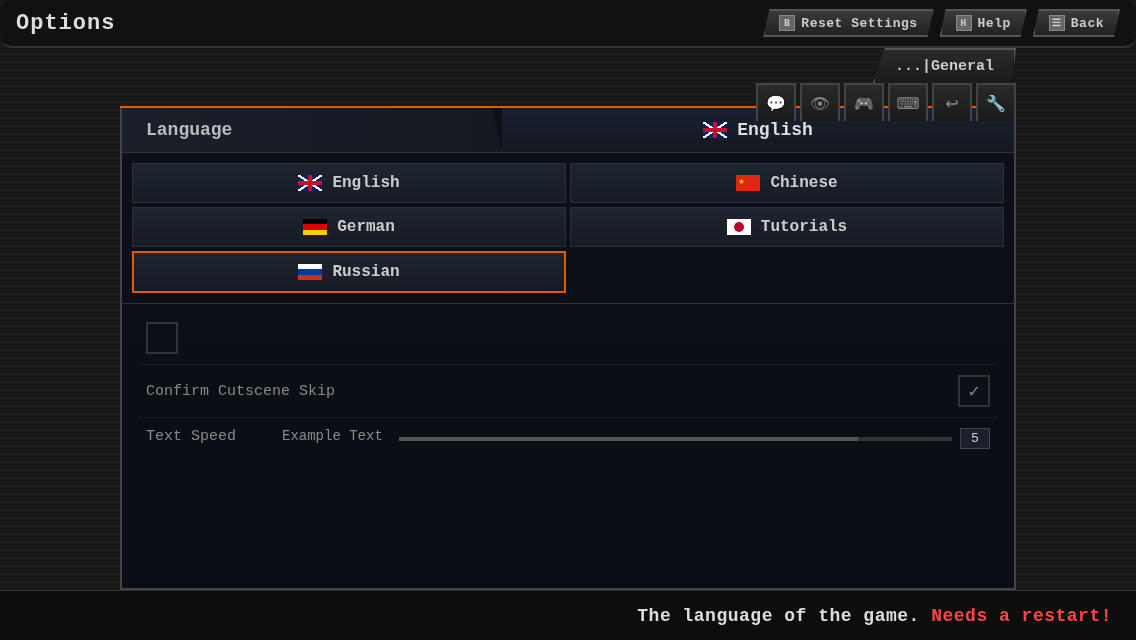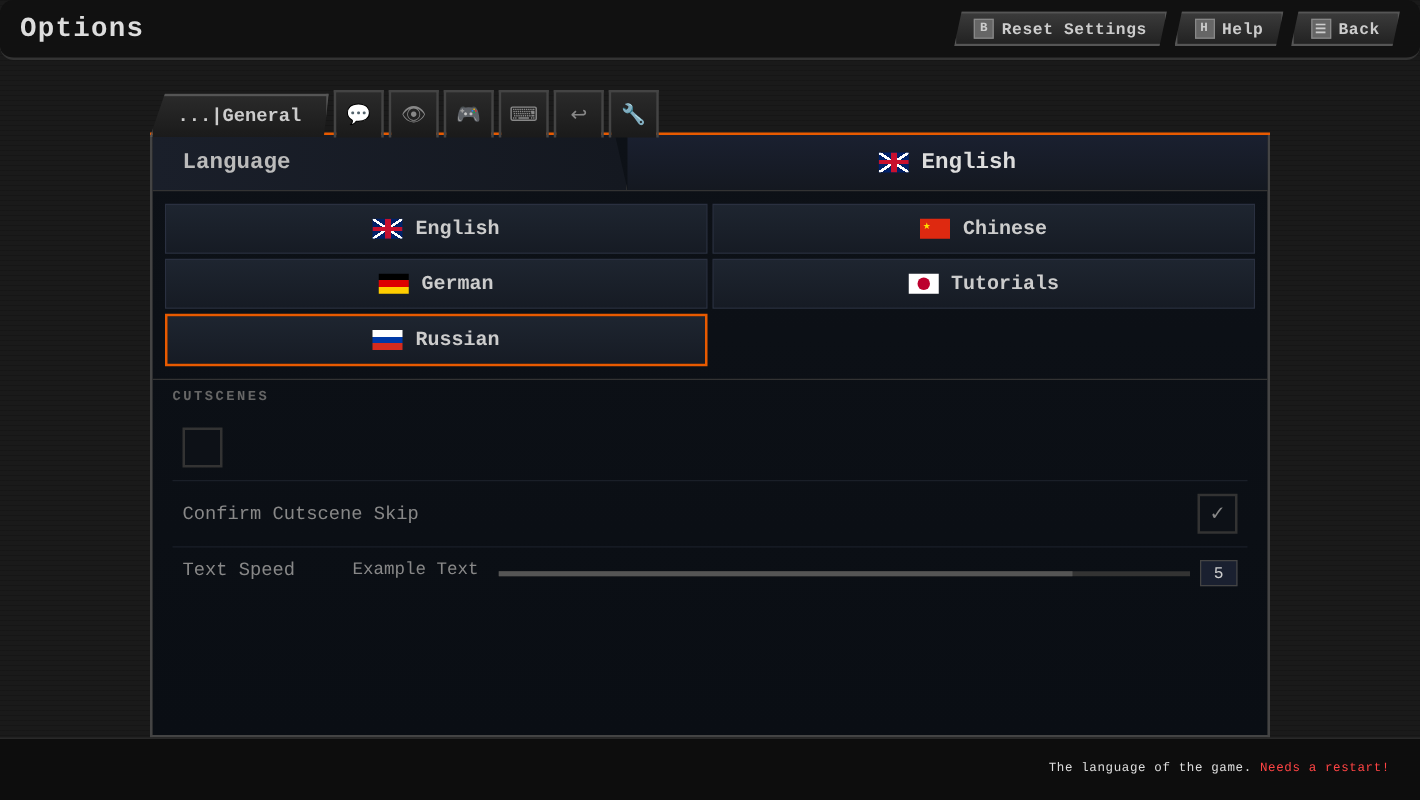--- a/index.html
+++ b/index.html
@@ -81,26 +81,27 @@
       display: inline-flex;
       align-items: center;
       justify-content: center;
       font-size: 10px;
       color: #ccc;
     }
 
     
     .tabs-area {
       position: absolute;
-      top: 72px;
+      top: 48px;
       left: 120px;
       right: 120px;
       display: flex;
-      align-items: center;
+      align-items: flex-end;
       z-index: 10;
+      flex-direction: column;
     }
 
     .tab-general {
       background: linear-gradient(180deg, #2a2a2a 0%, #1a1a1a 100%);
       border: 2px solid #555;
       border-bottom: none;
       color: #ccc;
       font-family: 'Courier New', monospace;
       font-size: 15px;
       font-weight: bold;
@@ -420,22 +421,22 @@
       background: #0d0d0d;
       display: flex;
       align-items: center;
       justify-content: flex-end;
       padding: 0 24px;
       z-index: 10;
       border-top: 1px solid #333;
     }
 
     .status-text {
-      font-size: 10px;
-      font-weight: normal;
+      font-size: 18px;
+      font-weight: bold;
       color: #ddd;
       font-family: 'Courier New', monospace;
       letter-spacing: 0.5px;
     }
 
     .status-text .highlight {
       color: #ff4444;
     }
   </style>
 </head>
@@ -502,21 +503,20 @@
       <span class="flag flag-jp"></span>
       <span>Tutorials</span>
     </button>
     <button class="lang-btn selected">
       <span class="flag flag-ru"></span>
       <span>Russian</span>
     </button>
   </div>
 
   <div class="cutscenes-section">
-    <div class="section-label">CUTSCENES</div>
 
     <div class="setting-row">
       <div class="checkbox-area"></div>
     </div>
 
     <div class="setting-row">
       <span class="setting-row-label">Confirm Cutscene Skip</span>
       <div class="checkbox-area checked">✓</div>
     </div>
 

